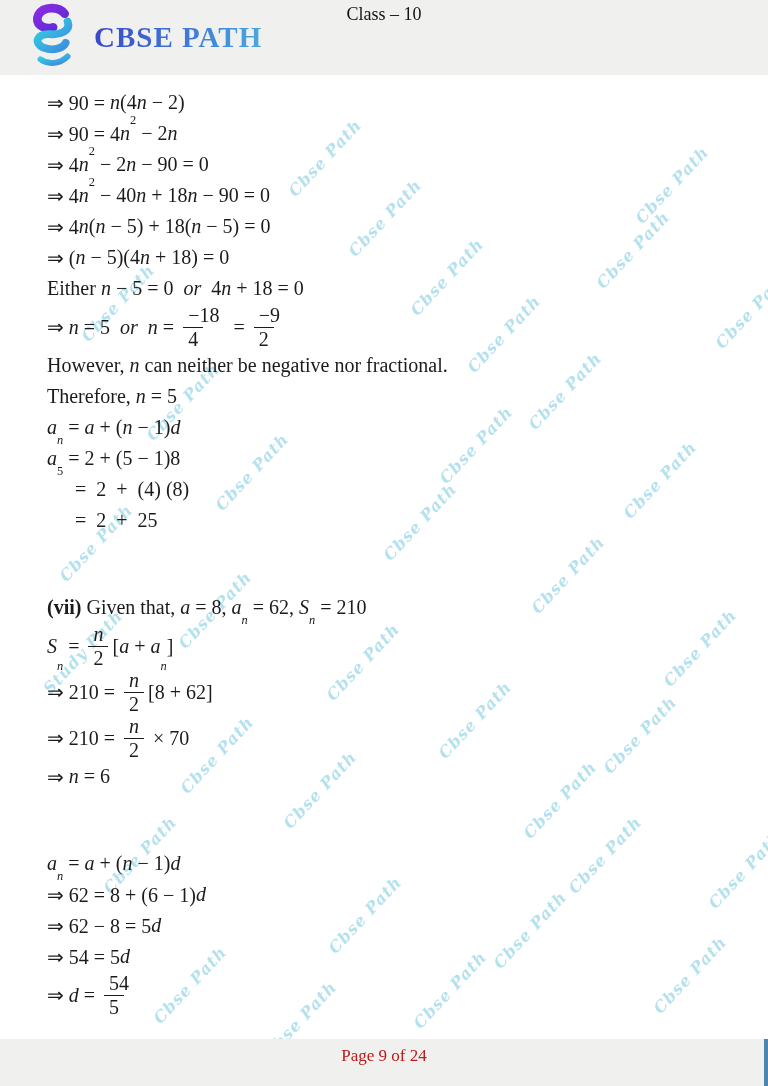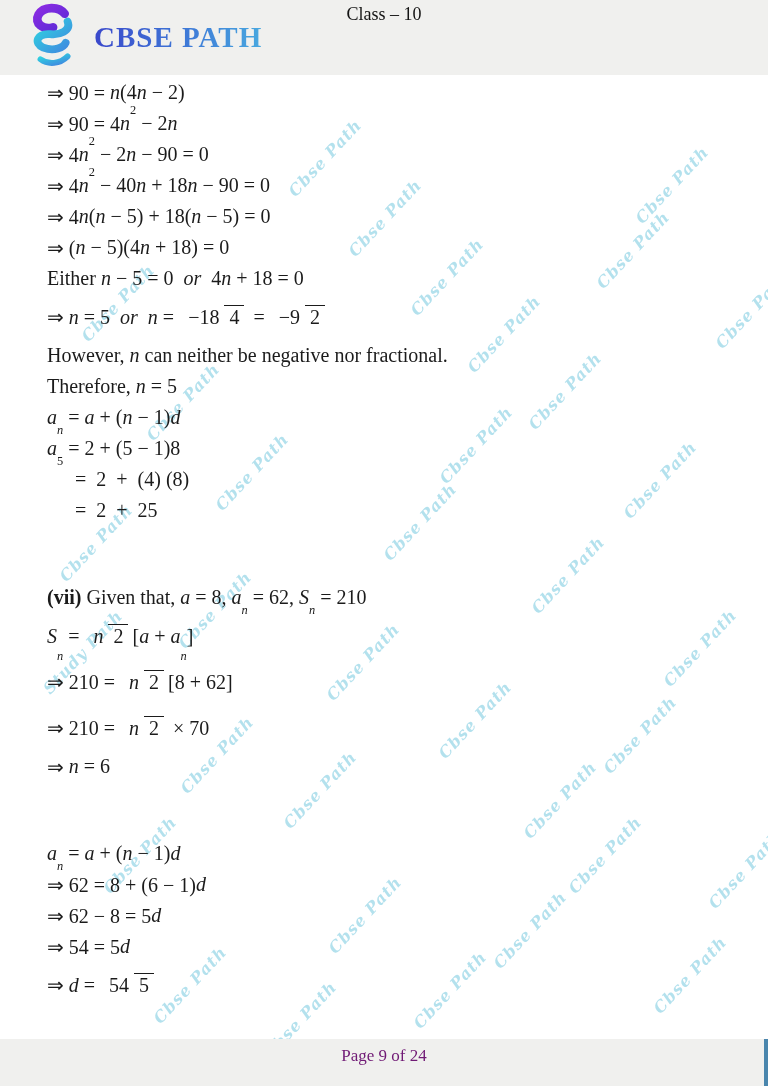--- a/index.html
+++ b/index.html
@@ -19,39 +19,39 @@
   .logo svg{display:block;}
   .logo-text{font-weight:bold;font-size:29px;letter-spacing:1px;margin-left:8px;
              background:linear-gradient(90deg,#3a48cb 0%,#3f7ed8 60%,#49a8df 100%);
              -webkit-background-clip:text;background-clip:text;color:transparent;
              font-family:"Liberation Serif", serif;}
   .header-center{position:absolute;left:50%;top:3px;transform:translateX(-50%);
                  text-align:center;font-size:18px;line-height:23.5px;color:#141414;
                  white-space:nowrap;}
 
   
-  .content{position:absolute;left:47px;top:75px;right:20px;z-index:1;padding-top:2px;
+  .content{position:absolute;left:47px;top:75px;right:20px;z-index:1;padding-top:12px;
            font-size:20px;}
   .line{height:31px;display:flex;align-items:center;white-space:pre-wrap;}
   .line.tall{height:46px;}
   .line.gap{margin-top:56px;}
   .line.indent{padding-left:28px;}
   .v{font-style:italic;}
   .b{font-weight:bold;}
   .sup{vertical-align:super;font-size:0.62em;line-height:0;align-self:flex-start;margin-top:2px;}
   .sub{vertical-align:sub;font-size:0.62em;line-height:0;align-self:flex-end;margin-bottom:3px;}
-  .frac{display:inline-flex;flex-direction:row;align-items:flex-end;vertical-align:middle;
+  .frac{display:inline-flex;flex-direction:column;align-items:flex-start;vertical-align:middle;
         margin:0 4px;line-height:1.12;}
   .fn{padding:0 5px;}
   .fd{border-top:1.6px solid #1b1b1b;padding:0 5px;}
 
   
   .footer{bottom:0;height:47px;}
   .page-num{position:absolute;left:0;right:0;top:7px;text-align:center;
-            font-size:17px;color:#701a75;}
+            font-size:17px;color:#b91c1c;}
   .sliver{position:absolute;right:0;bottom:0;width:4px;height:47px;z-index:3;}
 </style>
 </head>
 <body>
 
 <div class="page">
 
   <div class="wm-layer">
       <span class="wm" style="left: 325px; top: 158px; color: rgb(134, 207, 227);">Cbse Path</span>
       <span class="wm" style="left: 672px; top: 185px; color: rgb(134, 207, 227);">Cbse Path</span>

